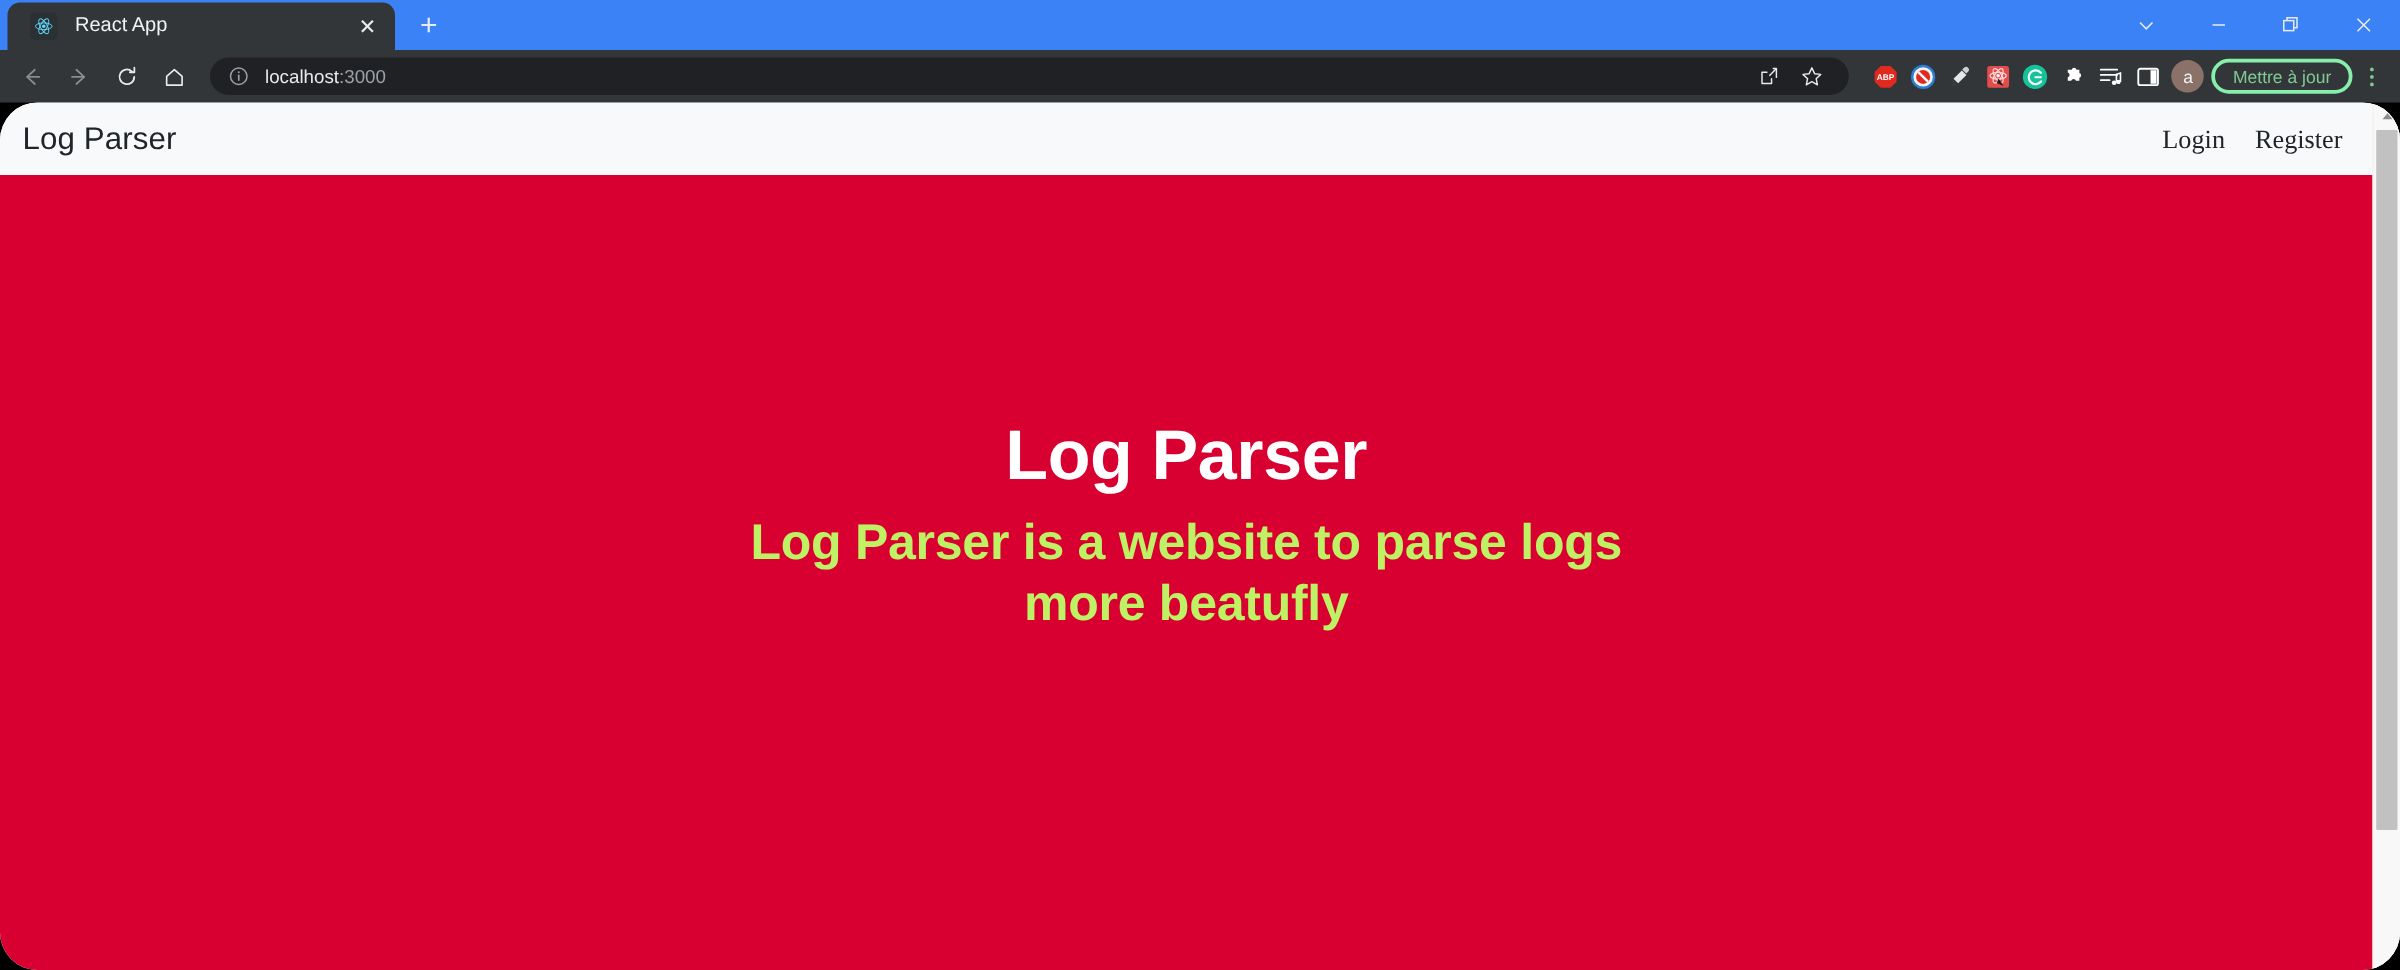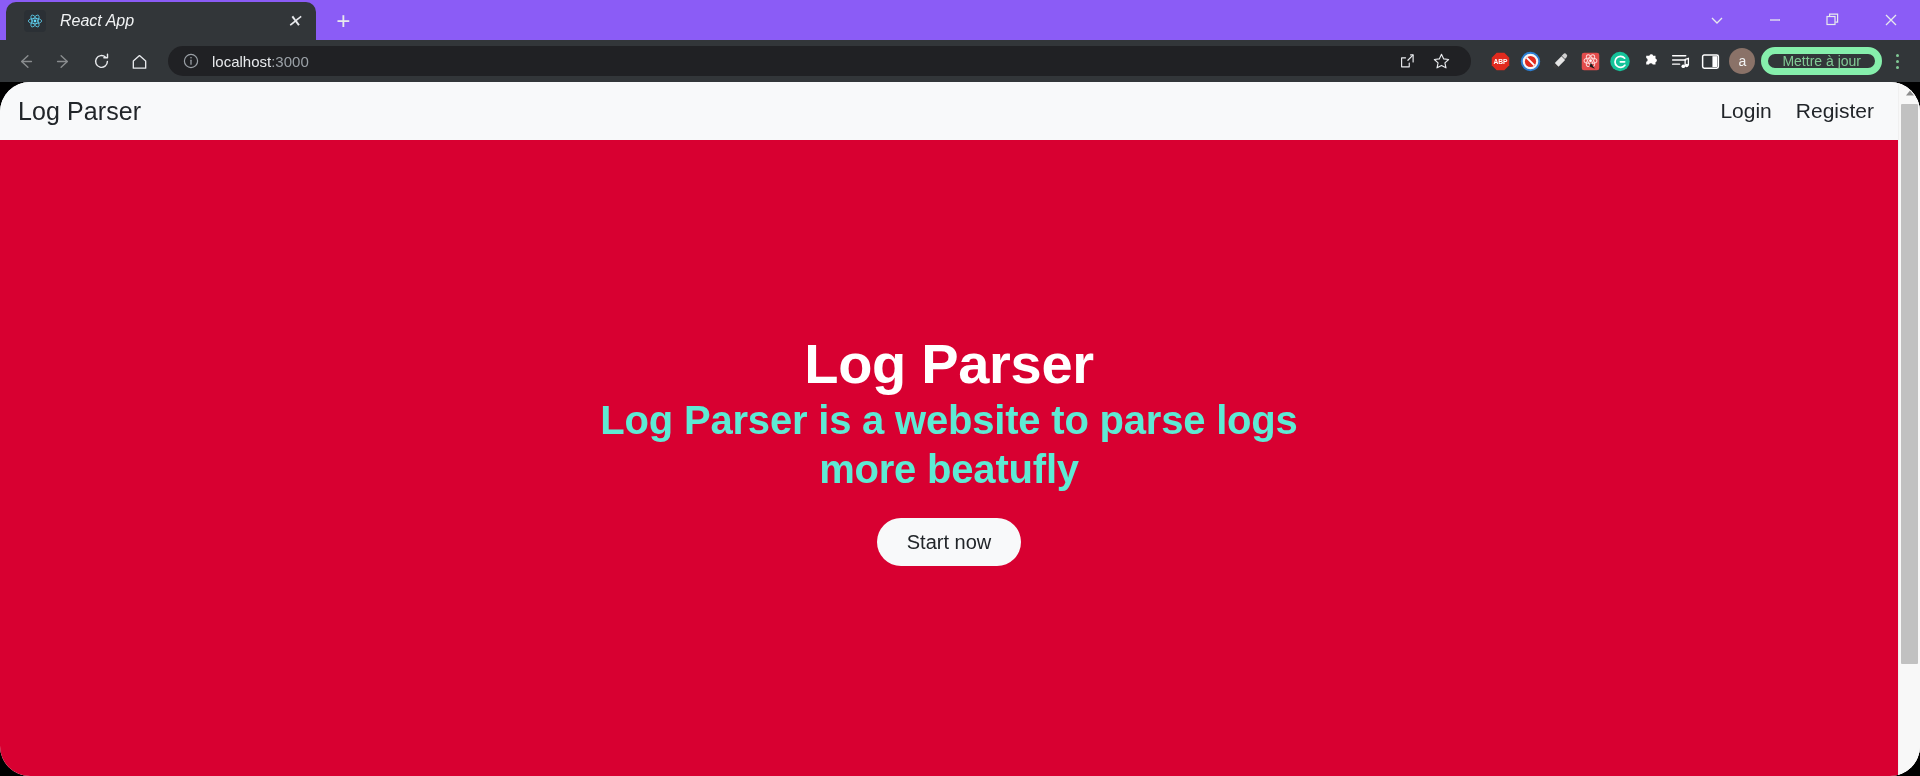--- a/index.html
+++ b/index.html
@@ -17,27 +17,26 @@
     width: 1920px;
     height: 776px;
     display: flex;
     flex-direction: column;
     background: #000000;
   }
 
   
   .tabstrip {
     height: 40px;
-    background: #8b5cf6;
+    background: #3b82f6;
     display: flex;
     align-items: flex-end;
     padding-left: 6px;
     position: relative;
     flex: 0 0 40px;
-    font-style: italic;
   }
 
   .tab {
     height: 38px;
     width: 310px;
     background: #323639;
     border-radius: 10px 10px 0 0;
     display: flex;
     align-items: center;
     padding: 0 10px 0 18px;
@@ -197,21 +196,21 @@
     font-size: 14px;
     display: flex;
     align-items: center;
     justify-content: center;
     margin: 0 6px 0 8px;
     flex: 0 0 26px;
   }
 
   .update-btn {
     height: 28px;
-    border: 7px solid #86efac;
+    border: 3px solid #86efac;
     border-radius: 14px;
     color: #81c995;
     font-size: 14px;
     display: flex;
     align-items: center;
     padding: 0 14px;
     white-space: nowrap;
   }
 
   .kebab {
@@ -263,20 +262,21 @@
     color: #212529;
     font-weight: 400;
     letter-spacing: 0.1px;
   }
 
   .nav-links {
     margin-left: auto;
     display: flex;
     align-items: flex-end;
     gap: 24px;
+    font-family: Liberation Serif, serif;
   }
 
   .nav-link {
     font-size: 21px;
     color: #212529;
     text-decoration: none;
   }
 
   
   .hero {
@@ -300,26 +300,27 @@
   .hero-title {
     color: #ffffff;
     font-size: 56px;
     font-weight: 700;
     line-height: 1.15;
     text-align: center;
     letter-spacing: -0.3px;
   }
 
   .hero-sub {
-    color: #5eead4;
+    color: #bef264;
     font-size: 40px;
     font-weight: 700;
     line-height: 1.22;
     text-align: center;
     max-width: 790px;
+    margin-top: 14px;
     letter-spacing: -0.2px;
   }
 
   .start-btn {
     margin-top: 24px;
     background: #f8f9fa;
     color: #212529;
     border: none;
     border-radius: 40px;
     font-size: 20px;
@@ -545,21 +546,20 @@
         <span class="nav-links">
           <a class="nav-link" href="#">Login</a>
           <a class="nav-link" href="#">Register</a>
         </span>
       </div>
 
       <div class="hero">
         <div class="hero-inner">
           <h1 class="hero-title">Log Parser</h1>
           <p class="hero-sub">Log Parser is a website to parse logs more beatufly</p>
-          <button class="start-btn">Start now</button>
         </div>
 
       </div>
     </div>
 
     <div class="scrollbar">
       <div class="sb-arrow">
         <svg width="10" height="8" viewBox="0 0 10 8">
             <path d="M5 1.6L9 6.4H1z" fill="#8d8d8d"></path>
           </svg>

